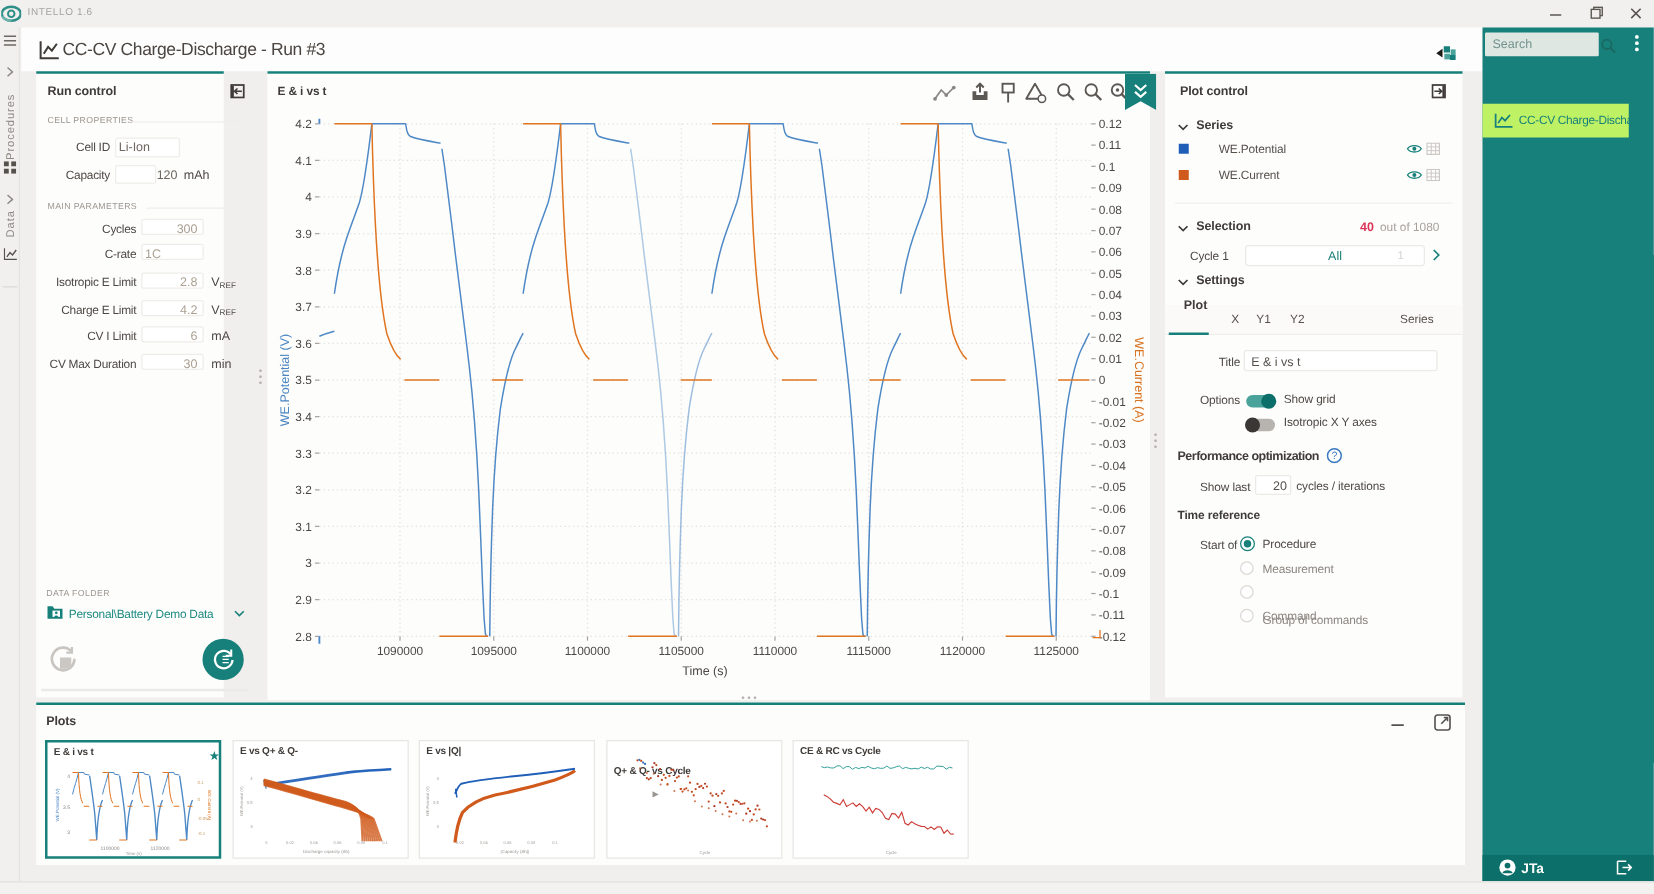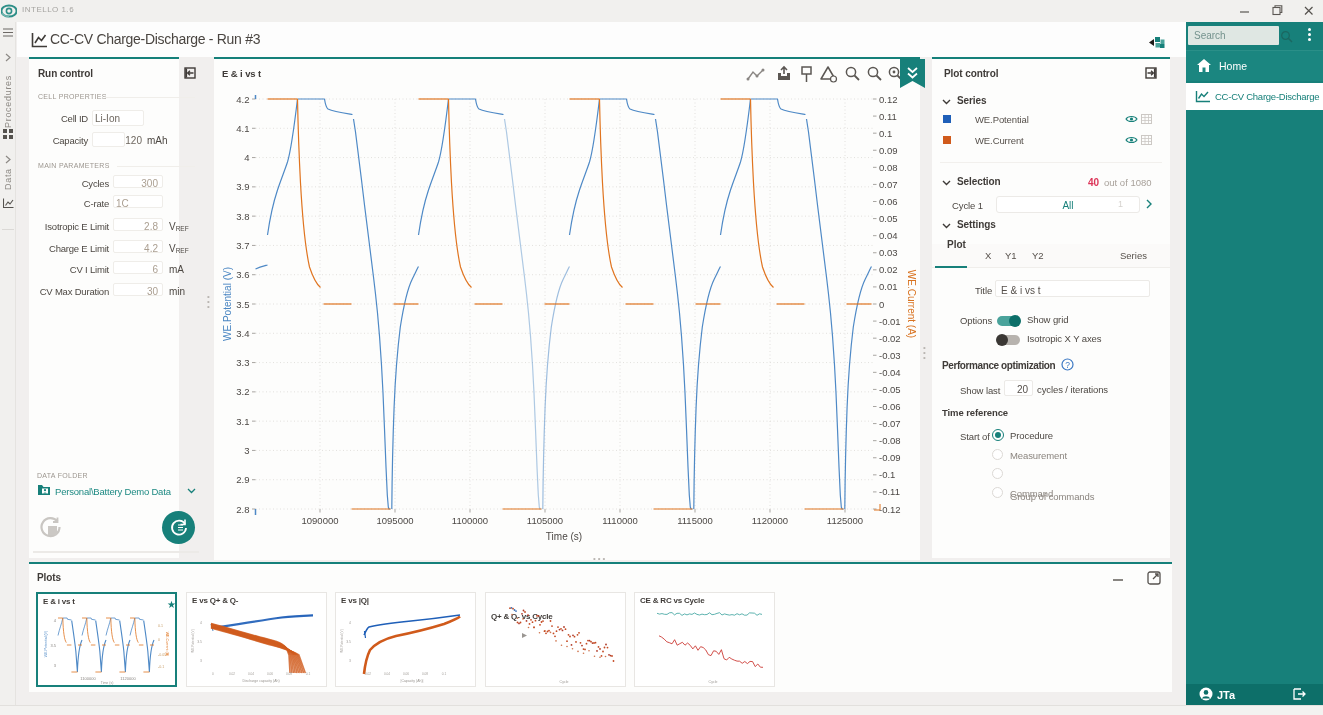--- a/index.html
+++ b/index.html
@@ -411,21 +411,21 @@
     <span style="position:absolute;left:65px;top:276px;width:23px;height:10px;border-radius:5px;background:#b7b3ae"></span>
     <span style="position:absolute;left:64px;top:275px;width:12px;height:12px;border-radius:50%;background:#3a3734"></span>
     <div class="pc" style="left:95px;top:274px;color:#4d4843">Isotropic X Y axes</div>
     <div class="sech" style="left:10px;top:301px;font-size:10px;letter-spacing:-0.4px">Performance optimization</div>
     <svg class="abs" style="left:129px;top:299px" width="13" height="13">
       <circle cx="6.5" cy="6.5" r="5.5" fill="none" stroke="#3b78c3" stroke-width="1.2"></circle>
       <text x="6.5" y="9.6" font-size="8.5" fill="#3b78c3" text-anchor="middle">?</text>
     </svg>
     <div class="pc" style="left:28px;top:326px;color:#4d4843;font-size:9.5px">Show last</div>
     <div class="abs" style="left:72px;top:321px;width:29px;height:16px;background:#fff;border:1px solid #eceae7;border-radius:2px"></div>
-    <div class="abs" style="left:72px;top:325px;width:24px;text-align:right;font-size:10px;color:#56504b">20</div>
+    <div class="abs" style="left:72px;top:325px;width:40px;text-align:center;font-size:10px;color:#56504b">20</div>
     <div class="pc" style="left:105px;top:325px;color:#4d4843">cycles / iterations</div>
     <div class="sech" style="left:10px;top:348px;font-size:9.5px">Time reference</div>
     <div class="pc" style="left:28px;top:372px;color:#4d4843;font-size:9.5px">Start of</div>
     <span style="position:absolute;left:60px;top:370px;width:12px;height:12px;border:1.5px solid #17807a;border-radius:50%;background:#fff"></span>
     <span style="position:absolute;left:63px;top:373px;width:6px;height:6px;border-radius:50%;background:#17807a"></span>
     <div class="pc" style="left:78px;top:371px;color:#4d4843">Procedure</div>
     <span style="position:absolute;left:60px;top:390px;width:11px;height:11px;border:1.5px solid #dcd9d5;border-radius:50%;background:#fff"></span>
     <div class="pc" style="left:78px;top:391px;color:#8b857f">Measurement</div>
     <span style="position:absolute;left:60px;top:409px;width:11px;height:11px;border:1.5px solid #dcd9d5;border-radius:50%;background:#fff"></span>
     <div class="pc" style="left:78px;top:432px;color:#8b857f">Group of commands</div>
@@ -633,27 +633,21 @@
    <svg class="abs" style="left:92px;top:3.5px" width="13" height="13">
         <circle cx="5.5" cy="5.5" r="3.8" fill="none" stroke="#1b6761" stroke-width="1.3"></circle>
         <line x1="8.3" y1="8.3" x2="12" y2="12" stroke="#1b6761" stroke-width="1.5"></line>
       </svg>
  </div>
  <div class="abs" style="left:122px;top:6px;width:3px;height:15px">
       <span style="position:absolute;left:0;top:0;width:3px;height:3px;border-radius:50%;background:#fff"></span>
       <span style="position:absolute;left:0;top:5px;width:3px;height:3px;border-radius:50%;background:#fff"></span>
       <span style="position:absolute;left:0;top:10px;width:3px;height:3px;border-radius:50%;background:#fff"></span>
     </div>
- <div class="abs" style="left:0;top:28px;width:137px;height:31px;background:#1b8680;border-top:1px solid #2a8f88">
-   <svg class="abs" style="left:10px;top:7px" width="16" height="15">
-        <path d="M8,1 L15,7 H13 V14 H9.5 V9.5 H6.5 V14 H3 V7 H1 Z" fill="#fff"></path>
-      </svg>
-   <span class="abs" style="left:33px;top:9px;font-size:10.5px;color:#fff">Home</span>
- </div>
- <div class="abs" style="left:0;top:61px;width:137px;height:27px;background:#ffffff">
+ <div class="abs" style="left:0;top:61px;width:117px;height:27px;background:#bef264">
    <svg class="abs" style="left:9px;top:7px" width="16" height="13">
         <path d="M1.5,1 V11.5 H15" fill="none" stroke="#17807a" stroke-width="1.4"></path>
         <path d="M3.5,8.5 L6.5,4 L9,6.5 L13,2" fill="none" stroke="#17807a" stroke-width="1.4"></path>
       </svg>
    <span class="abs" style="left:29px;top:8px;font-size:9.5px;color:#17807a;letter-spacing:-0.25px;white-space:nowrap">CC-CV Charge-Discharge</span>
  </div>
  <div class="abs" style="left:0;top:662px;width:137px;height:21px;background:#0d6f69">
    <svg class="abs" style="left:13px;top:3px" width="14" height="14">
         <circle cx="7" cy="7" r="6.5" fill="#fff"></circle>
         <circle cx="7" cy="5.4" r="2.3" fill="#0d6f69"></circle>

